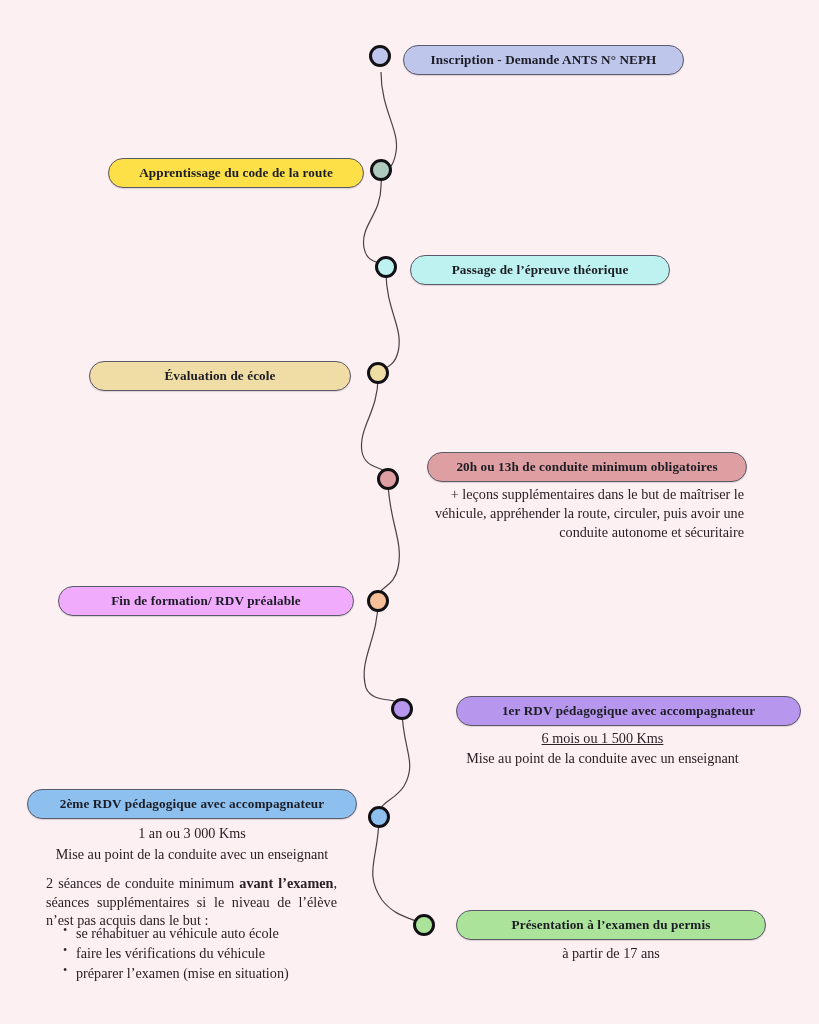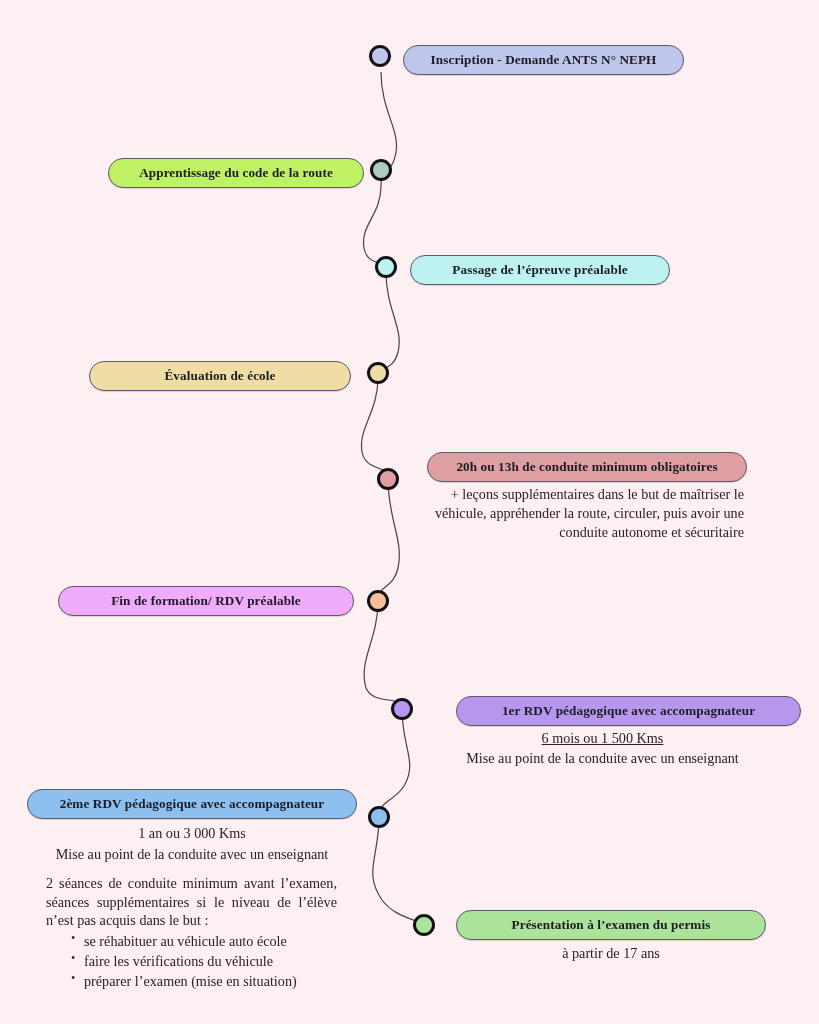--- a/index.html
+++ b/index.html
@@ -64,25 +64,25 @@
   .just-block {
     position: absolute;
     font-size: 14.2px;
     color: #2a2026;
     line-height: 1.32;
     text-align: justify;
     text-justify: inter-word;
     z-index: 2;
   }
   .just-block b {
-    font-weight: normal;
+    font-weight: bold;
   }
   .bullets {
     position: absolute;
-    margin: 12px;
+    margin: 4px;
     padding: 0 0 0 26px;
     list-style: none;
     font-size: 14.2px;
     color: #2a2026;
     line-height: 1.42;
     z-index: 2;
   }
   .bullets li {
     position: relative;
   }
@@ -124,24 +124,24 @@
              C 394 802, 379 800, 379 817" fill="none" stroke="#4a4048" stroke-width="1.2"></path>
     <path d="M 379 817
              C 379 858, 363 872, 382 900
              C 396 918, 414 918, 424 925" fill="none" stroke="#4a4048" stroke-width="1.2"></path>
   </svg>
 
   <div class="node" style="left:369px; top:45px; background:#bfc6ec;"></div>
   <div class="pill" style="left:403px; top:45px; width:281px; background:#bfc6ec;">Inscription - Demande ANTS N° NEPH</div>
 
   <div class="node" style="left:370px; top:159px; background:#aecbbd;"></div>
-  <div class="pill" style="left:108px; top:158px; width:256px; background:#bef264;">Apprentissage du code de la route</div>
+  <div class="pill" style="left:108px; top:158px; width:256px; background:#fde047;">Apprentissage du code de la route</div>
 
   <div class="node" style="left:375px; top:256px; background:#bdf2f0;"></div>
-  <div class="pill" style="left:410px; top:255px; width:260px; background:#bdf2f0;">Passage de l’épreuve préalable</div>
+  <div class="pill" style="left:410px; top:255px; width:260px; background:#bdf2f0;">Passage de l’épreuve théorique</div>
 
   <div class="node" style="left:367px; top:362px; background:#f0dca5;"></div>
   <div class="pill" style="left:89px; top:361px; width:262px; background:#f0dca5;">Évaluation de école</div>
 
   <div class="node" style="left:377px; top:468px; background:#dd9fa1;"></div>
   <div class="pill" style="left:427px; top:452px; width:320px; background:#dd9fa1;font-family:Liberation Serif, serif;">20h ou 13h de conduite minimum obligatoires</div>
   <div class="caption" style="left:430px; top:485px; width:314px;text-align:right;">+ leçons supplémentaires dans le but de maîtriser le véhicule, appréhender la route, circuler, puis avoir une conduite autonome et sécuritaire</div>
 
   <div class="node" style="left:367px; top:590px; background:#f7bf99;"></div>
   <div class="pill" style="left:58px; top:586px; width:296px; background:#f0abfc;">Fin de formation/ RDV préalable</div>

